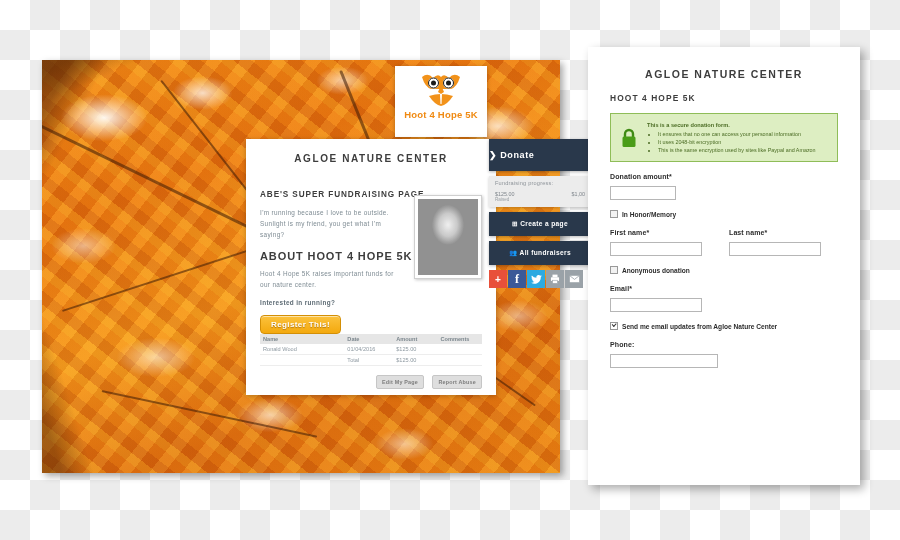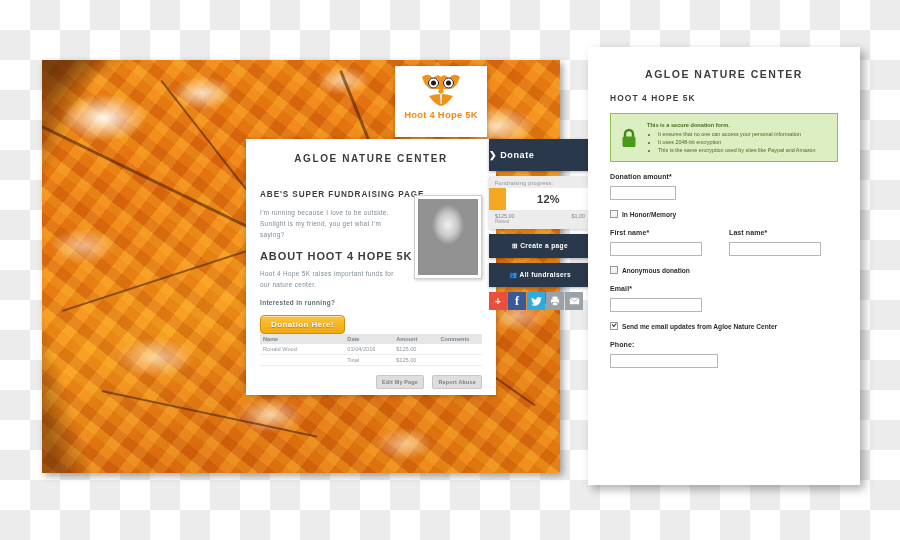--- a/index.html
+++ b/index.html
@@ -193,21 +193,21 @@
   <p class="body-txt">I'm running because I love to be outside. Sunlight is my friend, you get what I'm saying?</p>
 
   <div class="sec-title">ABOUT HOOT 4 HOPE 5K</div>
   <p class="body-txt">Hoot 4 Hope 5K raises important funds for our nature center.</p>
   <p class="body-txt b" style="margin-top:7px;">Interested in running?</p>
 
   <div class="portrait">
     <div class="face"></div>
   </div>
 
-  <div class="reg-btn">Donation Here!</div>
+  <div class="reg-btn">Register This!</div>
 
   <table class="sup">
     <thead>
         <tr>
       <th style="width:38%">Name</th>
       <th style="width:22%">Date</th>
       <th style="width:20%">Amount</th>
       <th style="width:20%">Comments</th>
     </tr>
       </thead>
@@ -233,24 +233,20 @@
 </div>
 
 <div class="rail">
   <div class="donate-btn">
     <span>❯</span>
     <span>Donate</span>
   </div>
 
   <div class="prog-box">
     <div class="prog-label">Fundraising progress:</div>
-    <div class="prog-bar">
-      <div class="prog-fill"></div>
-      <div class="prog-pct">12%</div>
-    </div>
     <div class="prog-foot">
       <div>
         <div class="pf-amt">$125.00</div>
         <div class="pf-sub">Raised</div>
       </div>
       <div class="pf-amt">$1,00</div>
     </div>
   </div>
 
   <div class="rail-btn">

